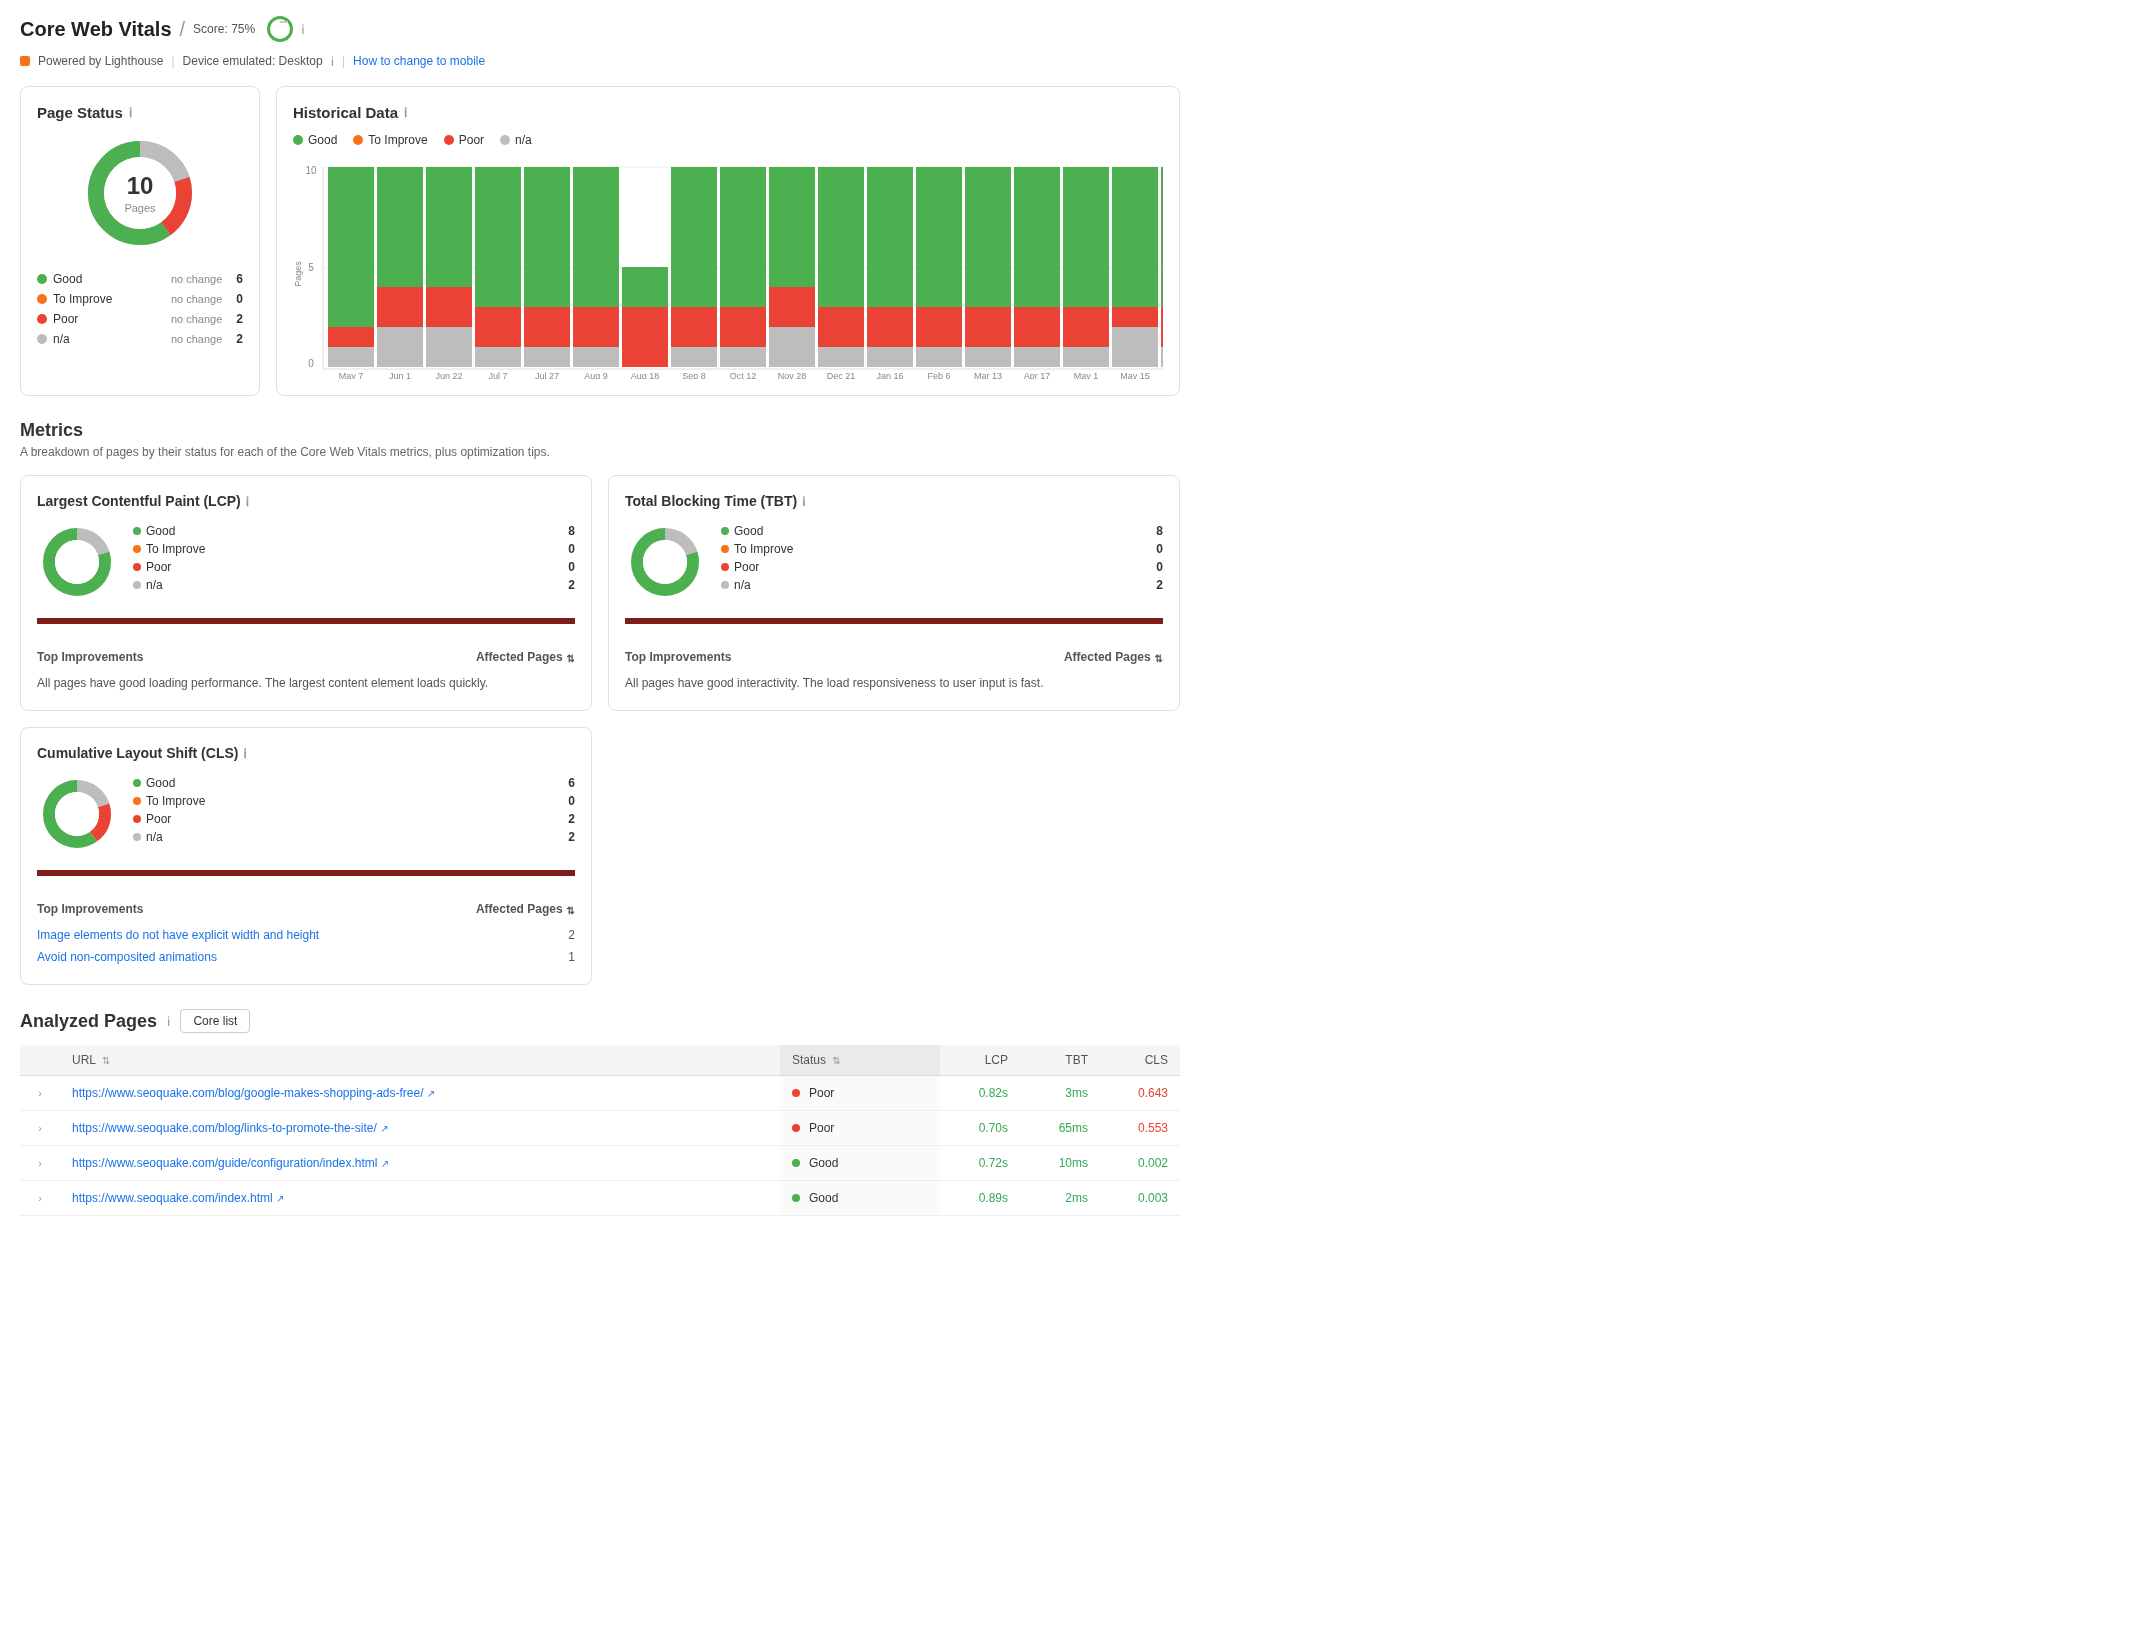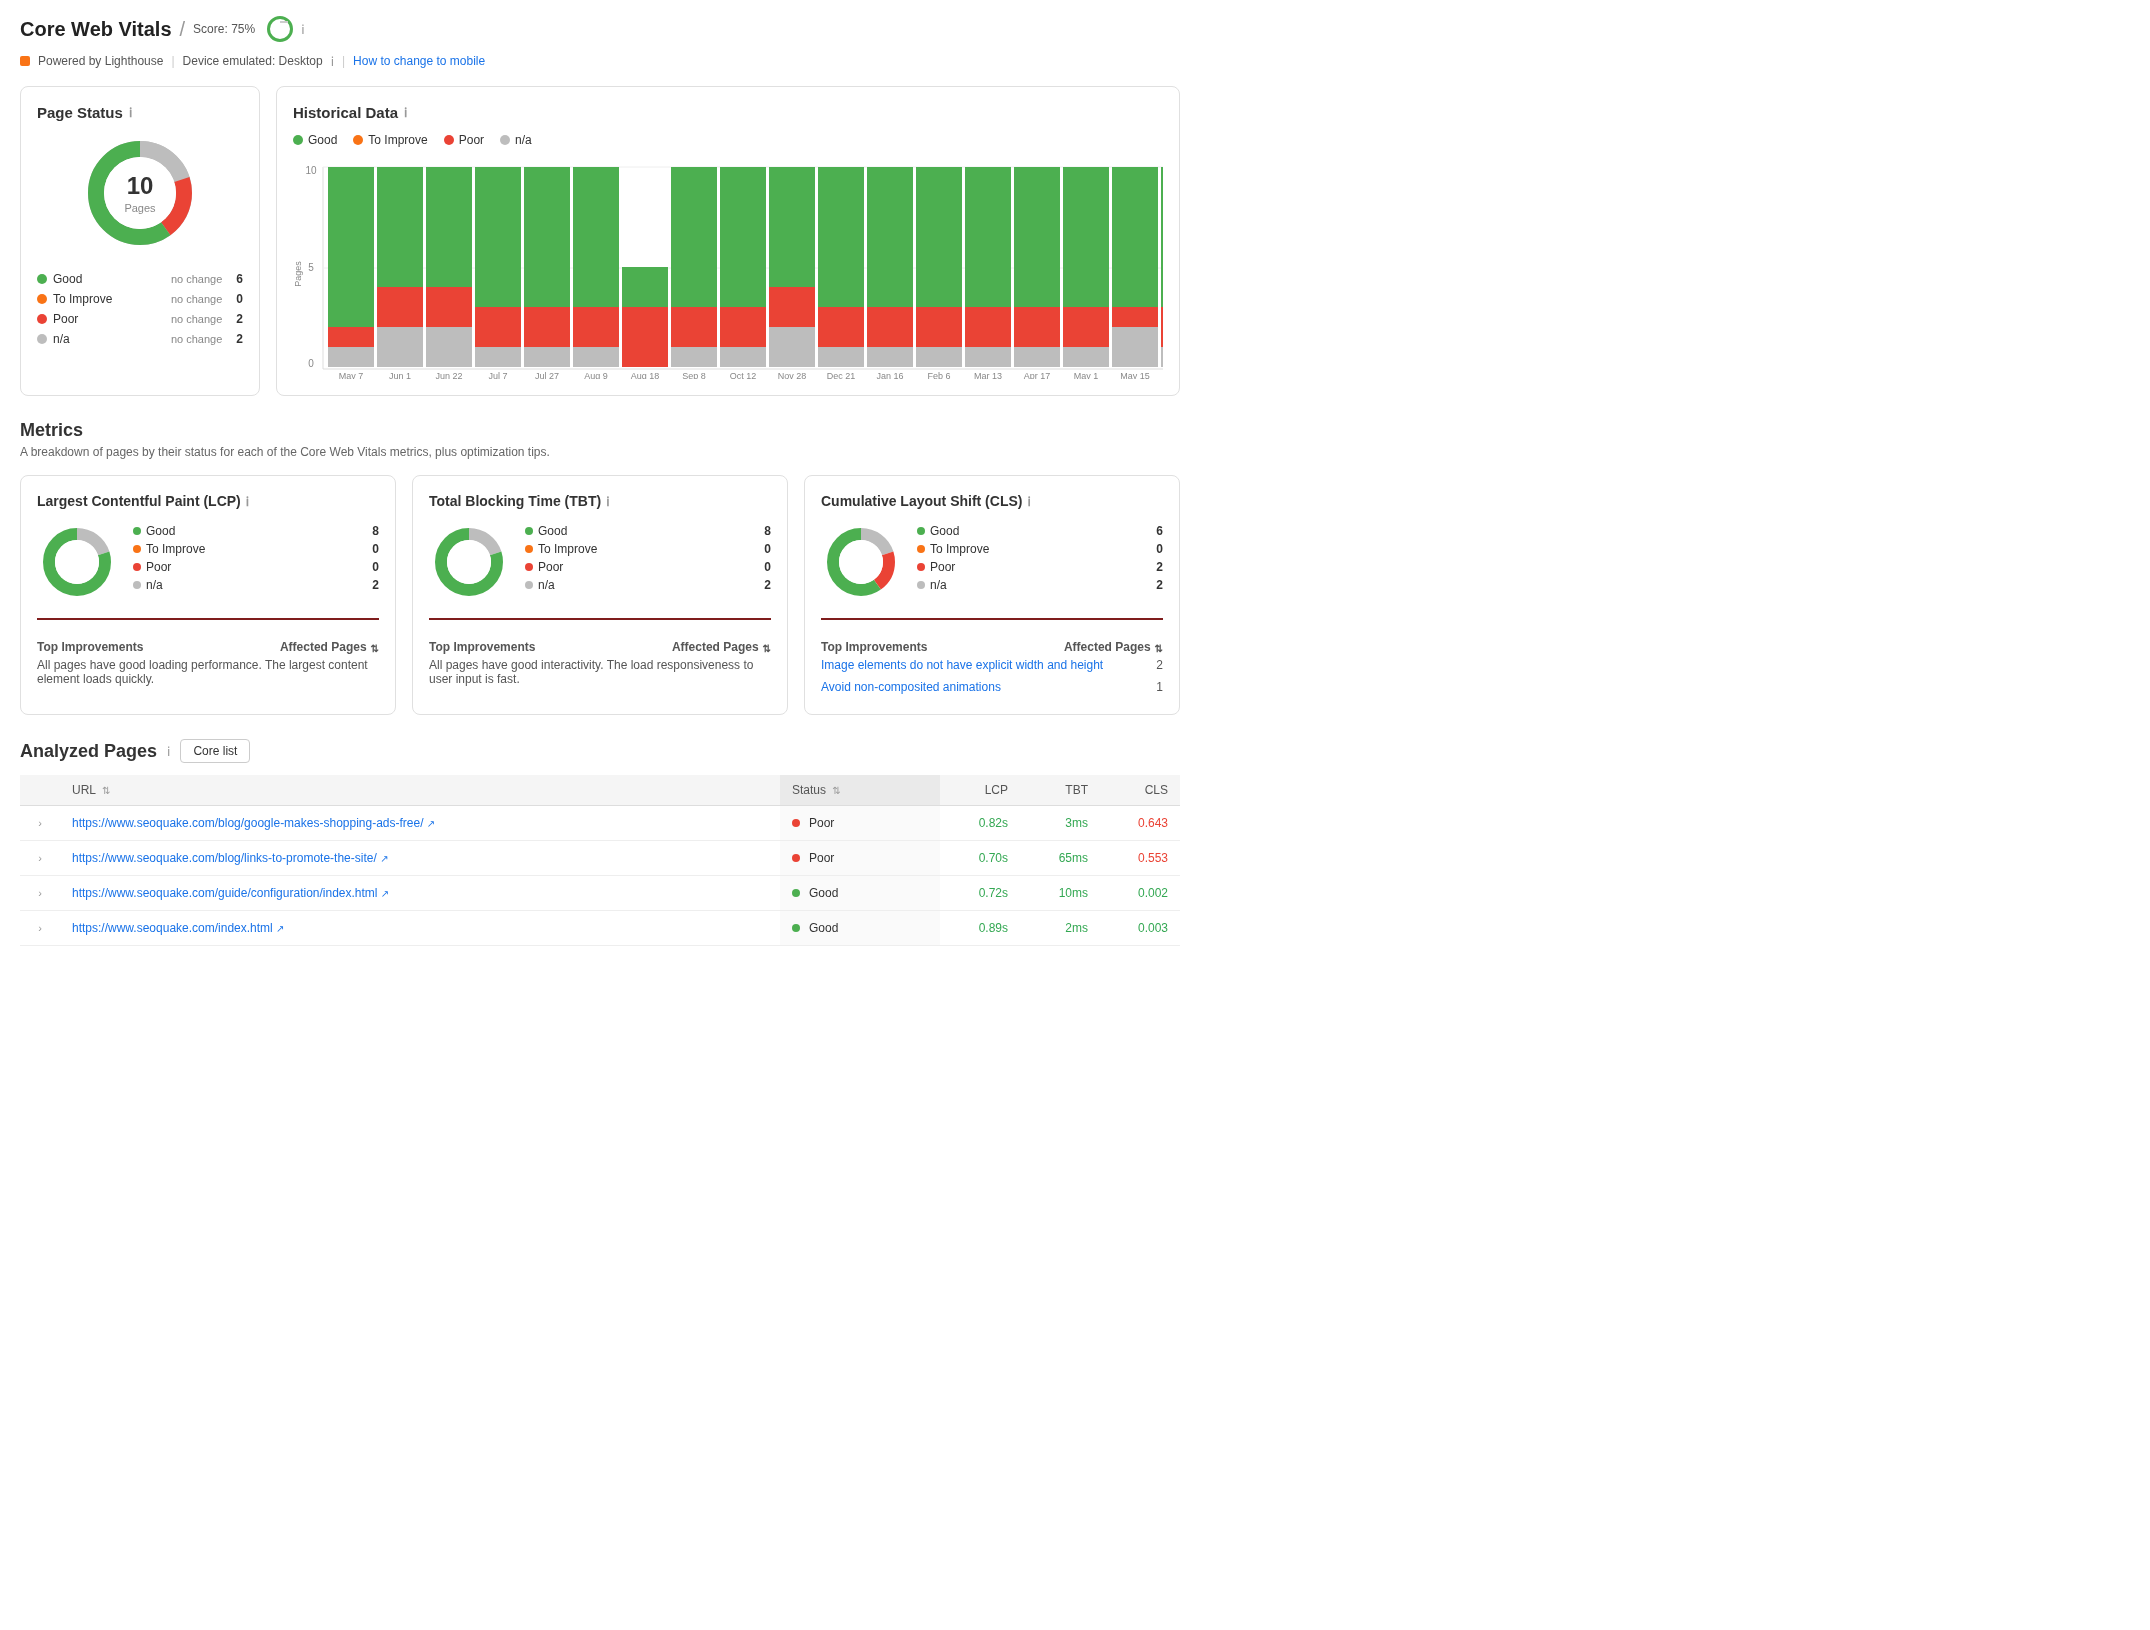--- a/index.html
+++ b/index.html
@@ -49,32 +49,32 @@
     .chart-legend-item { display: flex; align-items: center; gap: 5px; }
     .chart-legend-dot { width: 10px; height: 10px; border-radius: 50%; }
     
     
     .bar-chart-container { position: relative; height: 220px; }
     
     
     .metrics-section { margin-bottom: 24px; }
     .metrics-title { font-size: 18px; font-weight: 700; margin-bottom: 4px; }
     .metrics-desc { font-size: 12px; color: #666; margin-bottom: 16px; }
-    .metrics-grid { display: grid; grid-template-columns: 1fr 1fr 1fr; gap: 16px; }
+    .metrics-grid { display: grid; grid-template-columns: 1fr 1fr; gap: 16px; }
     .metric-card { border: 1px solid #e0e0e0; border-radius: 8px; padding: 16px; }
     .metric-card-title { font-size: 14px; font-weight: 600; margin-bottom: 12px; display: flex; align-items: center; gap: 5px; }
     .metric-top { display: flex; gap: 16px; margin-bottom: 16px; }
     .mini-donut { width: 80px; height: 80px; flex-shrink: 0; }
     .metric-legend { font-size: 12px; flex: 1; }
     .metric-legend li { display: flex; align-items: center; gap: 5px; padding: 2px 0; }
     .metric-legend-label { flex: 1; }
     .metric-legend-count { font-weight: 600; }
     
     
-    .improvements-header { display: flex; justify-content: space-between; align-items: center; border-top: 2px solid #7f1d1d; padding-top: 20px; }
+    .improvements-header { display: flex; justify-content: space-between; align-items: center; border-top: 6px solid #7f1d1d; padding-top: 26px; margin-bottom: 8px; }
     .improvements-title { font-size: 12px; font-weight: 600; color: #555; }
     .affected-pages-title { font-size: 12px; font-weight: 600; color: #555; display: flex; align-items: flex-end; gap: 4px; }
     .improvement-row { display: flex; justify-content: space-between; align-items: flex-start; padding: 4px 0; }
     .improvement-link { color: #1a73e8; text-decoration: none; font-size: 12px; cursor: pointer; }
     .improvement-count { font-size: 12px; color: #555; }
     .improvement-text { font-size: 12px; color: #555; }
     
     
     .analyzed-section { }
     .analyzed-header { display: flex; align-items: center; gap: 10px; margin-bottom: 12px; }

